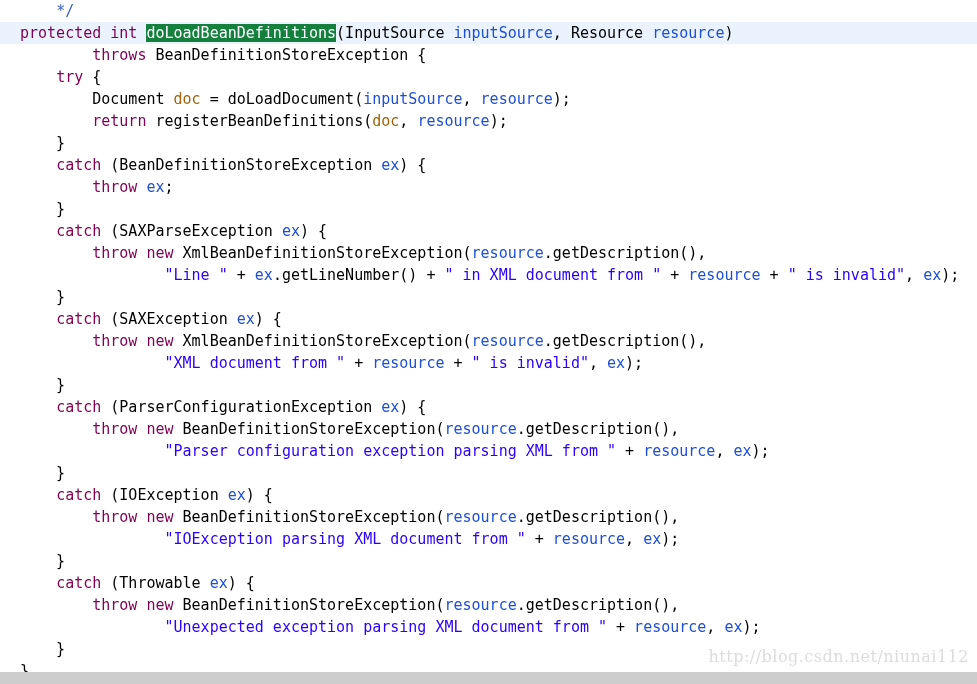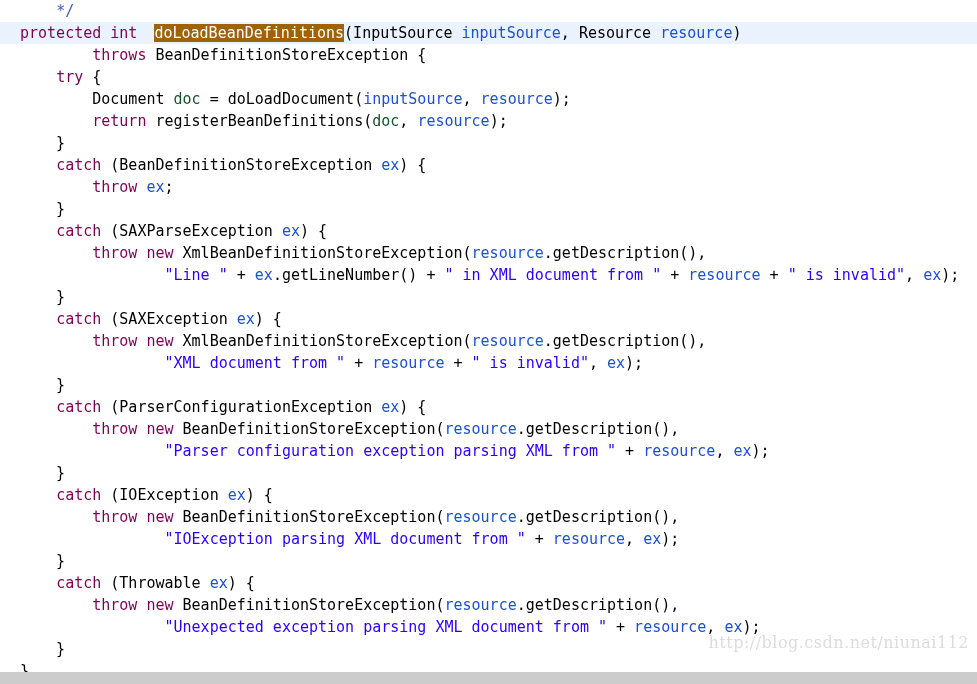--- a/index.html
+++ b/index.html
@@ -37,29 +37,29 @@
     padding-left: 20px;
     box-sizing: border-box;
   }
   .line.current {
     background: #eaf2fd;
   }
   
   .kw      { color: #7f0055; font-weight: normal; }
   .str     { color: #2a00ff; }
   .cmt     { color: #3f5fbf; }
-  .local   { color: #14532d; }
+  .local   { color: #a16207; }
   .param   { color: #1d4ed8; }
   .plain   { color: #000000; }
-  .sel     { background: #a16207; color: #ffffff; margin-left: 8px; }
+  .sel     { background: #15803d; color: #ffffff; }
 
   #watermark {
     position: absolute;
     right: 8px;
-    bottom: 20px;
+    bottom: 6px;
     font-family: "DejaVu Serif", "Liberation Serif", serif;
     font-size: 16px;
     color: #dcdcdc;
     letter-spacing: 0.5px;
     white-space: pre;
     text-align: center;
   }
   #statusbar {
     position: absolute;
     left: 0;

